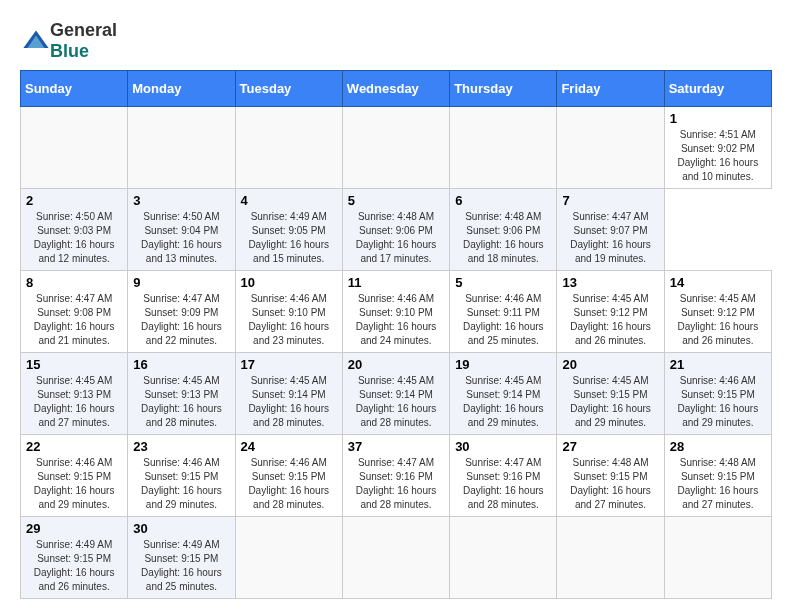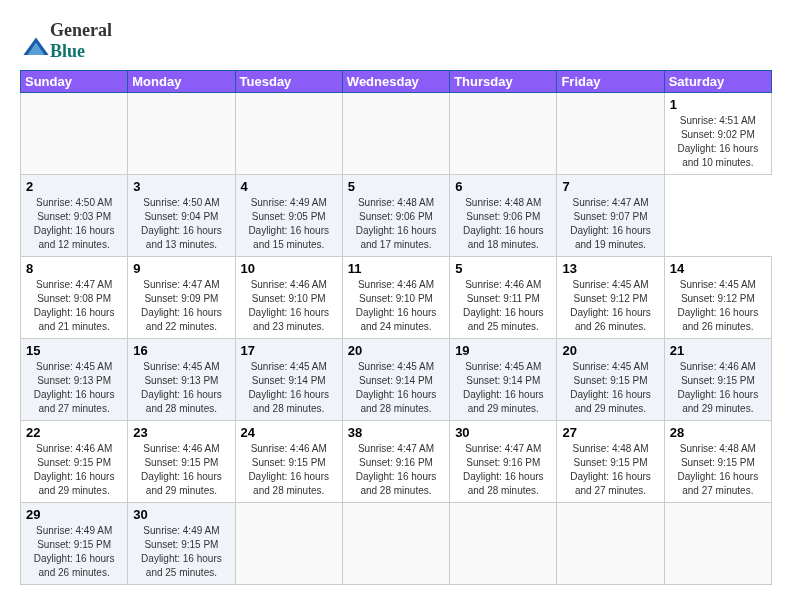--- a/index.html
+++ b/index.html
@@ -11,22 +11,21 @@
       padding: 20px;
     }
     .header {
       display: flex;
       justify-content: space-between;
       align-items: flex-start;
       margin-bottom: 8px;
     }
     .logo {
       display: flex;
-      align-items: flex-end;
-      font-family: Liberation Serif, serif;
+      align-items: center;
     }
     .logo-text-general {
       font-size: 18px;
       font-weight: bold;
       color: #333;
     }
     .logo-text-blue {
       font-size: 18px;
       font-weight: bold;
       color: #0f766e;
@@ -47,23 +46,23 @@
     .location-subtitle {
       font-size: 14px;
       color: #555;
     }
     .calendar-table {
       width: 100%;
       border-collapse: collapse;
       font-size: 11px;
     }
     .calendar-table th {
-      background-color: #8b5cf6;
+      background-color: #3b82f6;
       color: #fff;
-      padding: 3px 4px;
+      padding: 10px 4px;
       text-align: left;
       font-size: 13px;
       font-weight: bold;
       border: 1px solid #1a5ca8;
     }
     .calendar-table td {
       border: 1px solid #ccc;
       padding: 4px 5px;
       vertical-align: top;
       width: calc(100% / 7);
@@ -225,21 +224,21 @@
         </td>
         <td>
           <span class="day-number">23</span>
           <div class="day-info">Sunrise: 4:46 AM<br>Sunset: 9:15 PM<br>Daylight: 16 hours and 29 minutes.</div>
         </td>
         <td>
           <span class="day-number">24</span>
           <div class="day-info">Sunrise: 4:46 AM<br>Sunset: 9:15 PM<br>Daylight: 16 hours and 28 minutes.</div>
         </td>
         <td>
-          <span class="day-number">38</span>
+          <span class="day-number">37</span>
           <div class="day-info">Sunrise: 4:47 AM<br>Sunset: 9:16 PM<br>Daylight: 16 hours and 28 minutes.</div>
         </td>
         <td>
           <span class="day-number">30</span>
           <div class="day-info">Sunrise: 4:47 AM<br>Sunset: 9:16 PM<br>Daylight: 16 hours and 28 minutes.</div>
         </td>
         <td>
           <span class="day-number">27</span>
           <div class="day-info">Sunrise: 4:48 AM<br>Sunset: 9:15 PM<br>Daylight: 16 hours and 27 minutes.</div>
         </td>

